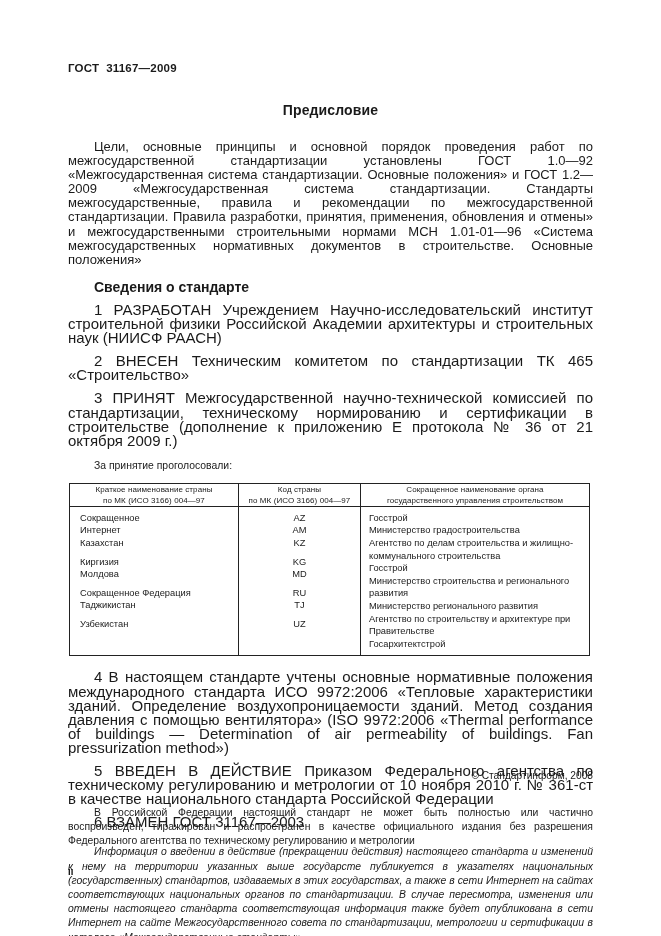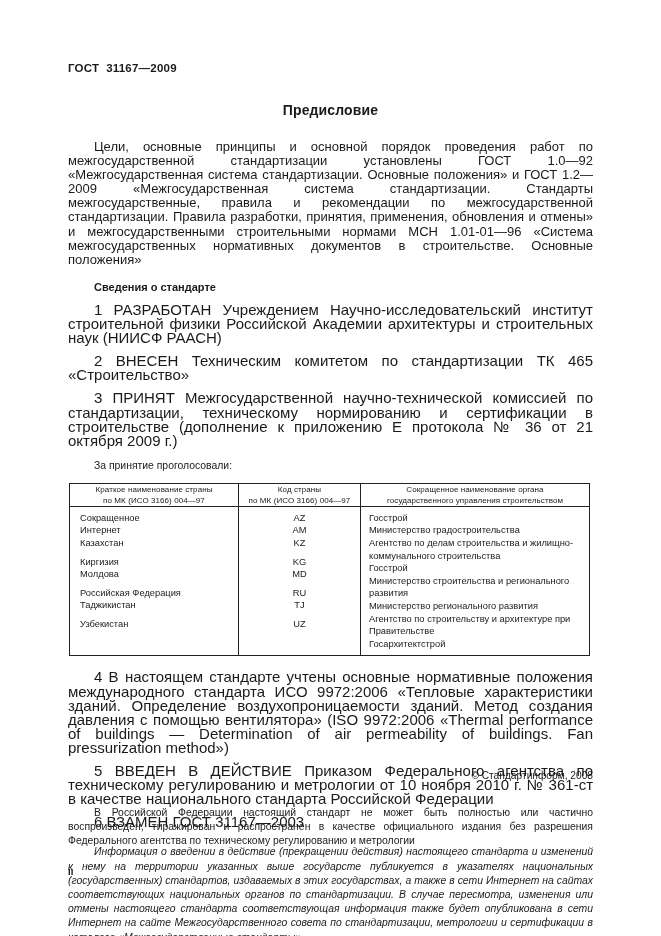--- a/index.html
+++ b/index.html
@@ -45,21 +45,21 @@
   p.body-par {
     font-size: 13px;
     line-height: 14.1px;
     margin: 0 0 9px 0;
     text-align: justify;
     text-indent: 26px;
     hyphens: none;
     word-spacing: 0.01em;
   }
   .sub-head {
-    font-size: 11px;
+    font-size: 14px;
     font-weight: bold;
     margin: 13px 0 9px 0;
     text-indent: 26px;
     line-height: 14.1px;
   }
   .list-par {
     font-size: 15px;
     line-height: 14.1px;
     margin: 0 0 9px 0;
     text-align: justify;
@@ -196,21 +196,21 @@
         <tr>
           <td>
             <div class="tbody-pad-top"></div>
             <div class="cell-name">Сокращенное</div>
             <div class="cell-name">Интернет</div>
             <div class="cell-name">Казахстан</div>
             <div class="grp-gap"></div>
             <div class="cell-name">Киргизия</div>
             <div class="cell-name">Молдова</div>
             <div class="grp-gap"></div>
-            <div class="cell-name">Российская Федерация</div>
+            <div class="cell-name">Сокращенное Федерация</div>
             <div class="cell-name">Таджикистан</div>
             <div class="grp-gap"></div>
             <div class="cell-name">Узбекистан</div>
             <div class="tbody-pad-bot"></div>
           </td>
           <td>
             <div class="tbody-pad-top"></div>
             <div class="cell-code">AZ</div>
             <div class="cell-code">AM</div>
             <div class="cell-code">KZ</div>

